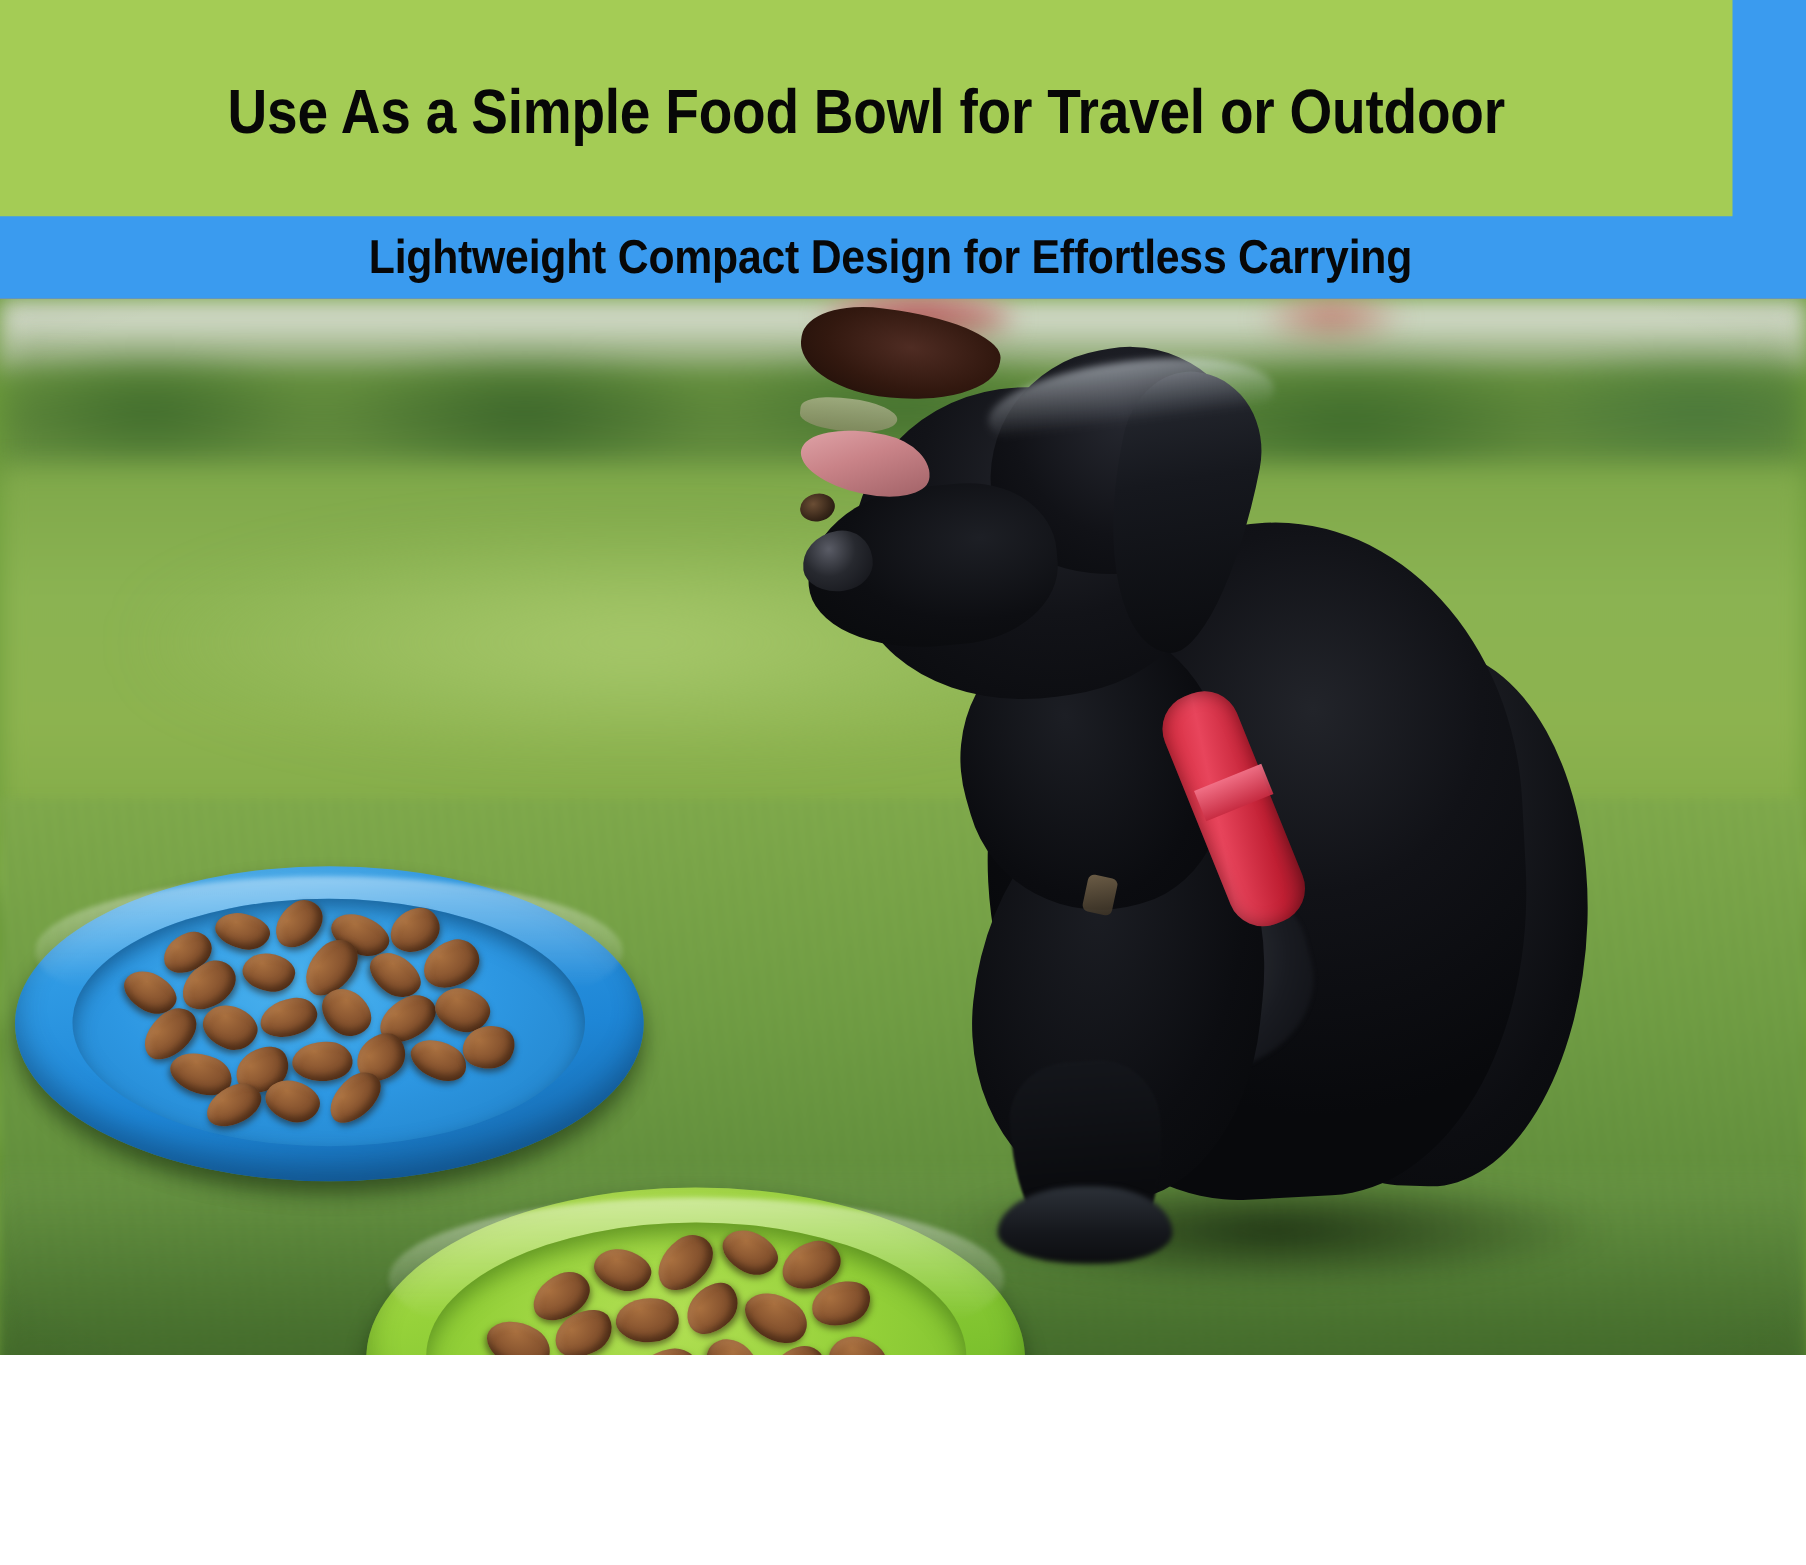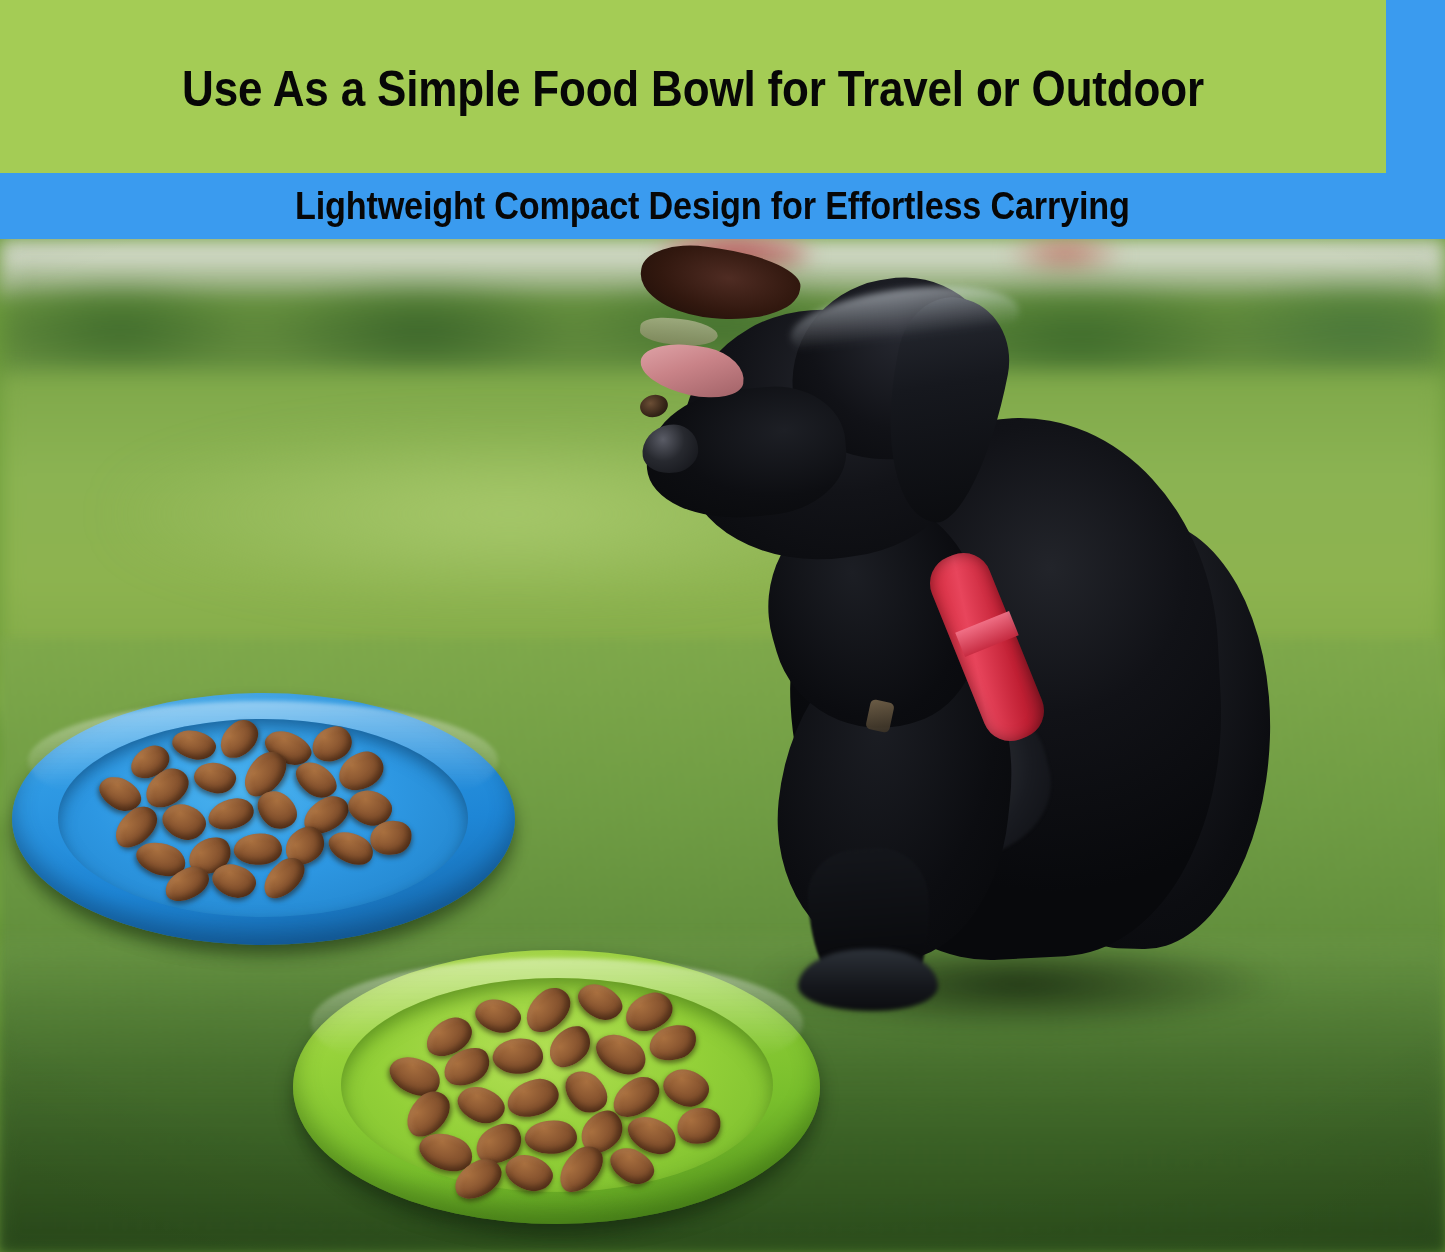--- a/index.html
+++ b/index.html
@@ -1,20 +1,20 @@
 <!DOCTYPE html>
 <html><head>
 <meta charset="utf-8">
 <style>
   html,body{margin:0;padding:0;background:#fff;}
   body{font-family:"Liberation Sans","DejaVu Sans",sans-serif;}
 
   #page{
     position:relative;
-    width:1445px;height:1252px;
+    width:1445px;height:1084px;
     overflow:hidden;
     background:#f97316;
     text-align:center;
   }
 
   
   #banner-stack{
     position:absolute;left:0;top:0;width:1445px;height:239px;
     z-index:40;
   }

